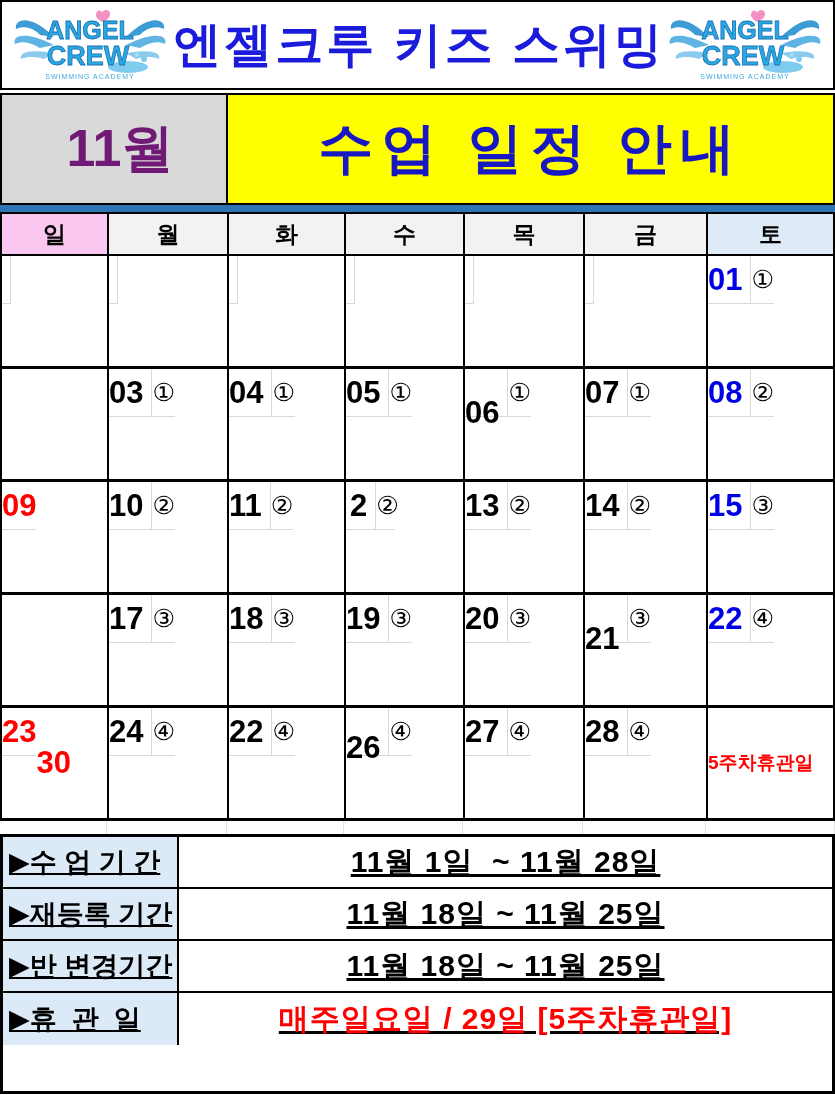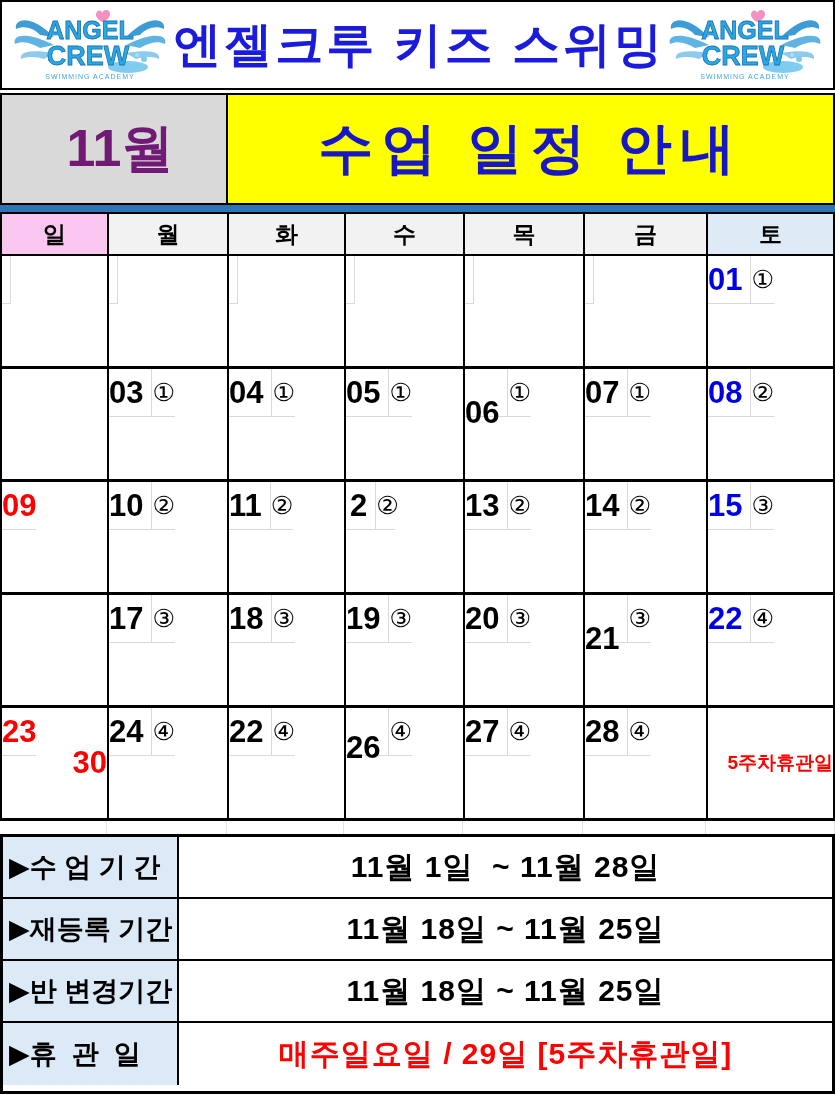--- a/index.html
+++ b/index.html
@@ -58,30 +58,30 @@
     flex: 0 0 60%; text-align: right; padding-right: 8px;
     font-size: 31px; font-weight: bold; align-self: stretch;
     display: flex; align-items: center; justify-content: flex-end;
   }
   .badge-area {
     flex: 1; align-self: stretch; border-left: 1px solid #d9d9d9;
     display: flex; align-items: center; justify-content: center;
     font-size: 25px; color: #000;
   }
   .date-center { font-size: 31px; font-weight: bold; }
-  .cell-bottom { flex: 1; display: flex; align-items: center; justify-content: flex-end; }
+  .cell-bottom { flex: 1; display: flex; align-items: center; justify-content: flex-start; }
   .sub-date { font-size: 31px; font-weight: bold; }
   .sub-note { font-size: 19px; font-weight: bold; letter-spacing: 0px; white-space: nowrap; }
 
   .gap-strip { height: 13px; display: grid; grid-template-columns: 107px 120px 117px 119px 120px 123px auto; }
   .gap-strip .g { border-right: 1px solid #e3e3e3; }
 
   
   .info-table { height: 260px; border: 3px solid #000; }
-  .info-row { height: 62px; display: flex; border-bottom: 2px solid #000; }
+  .info-row { height: 52px; display: flex; border-bottom: 2px solid #000; text-decoration: underline; }
   .info-row:last-child { border-bottom: none; }
   .info-label {
     width: 176px; background: #dce9f6; border-right: 2px solid #000;
     display: flex; align-items: center; padding-left: 6px;
     font-size: 27px; font-weight: bold; color: #000; white-space: pre; 
   }
   .info-value {
     flex: 1; display: flex; align-items: center; justify-content: center;
     font-size: 30px; font-weight: bold; white-space: pre; letter-spacing: 1px;
   }

